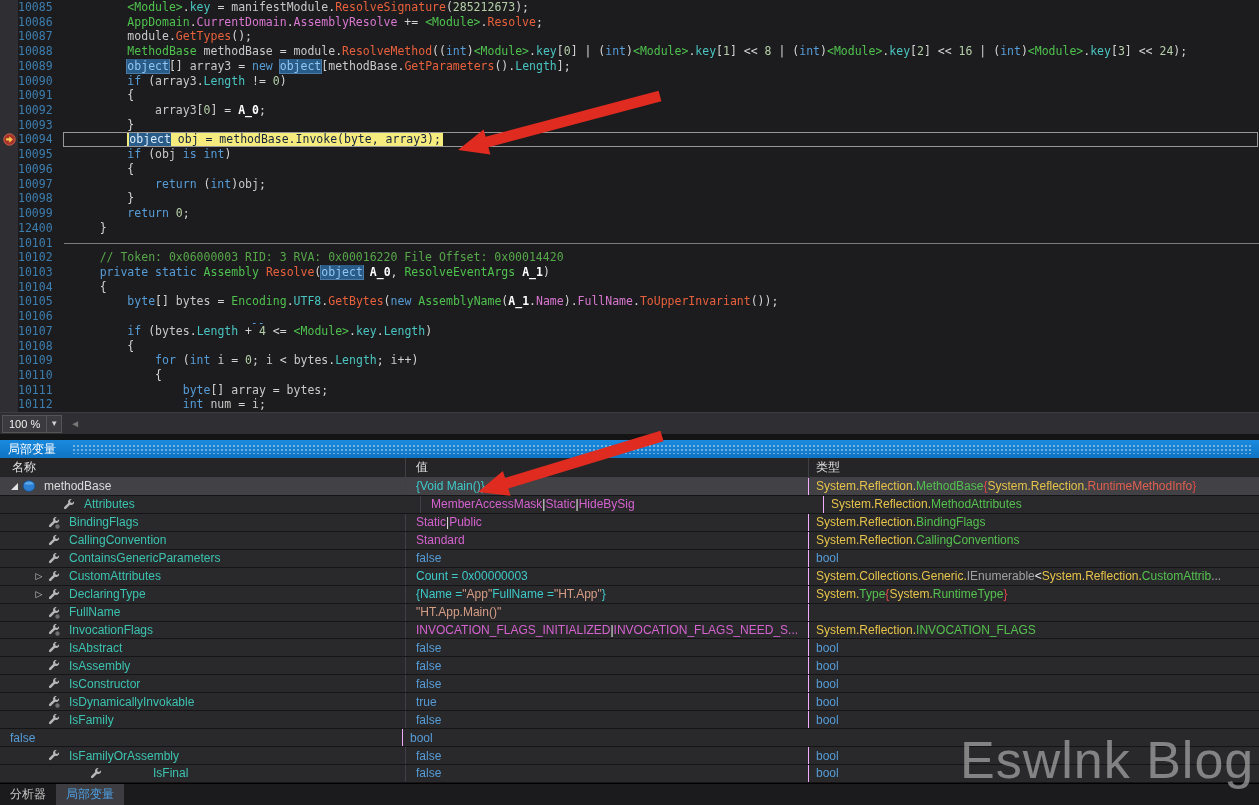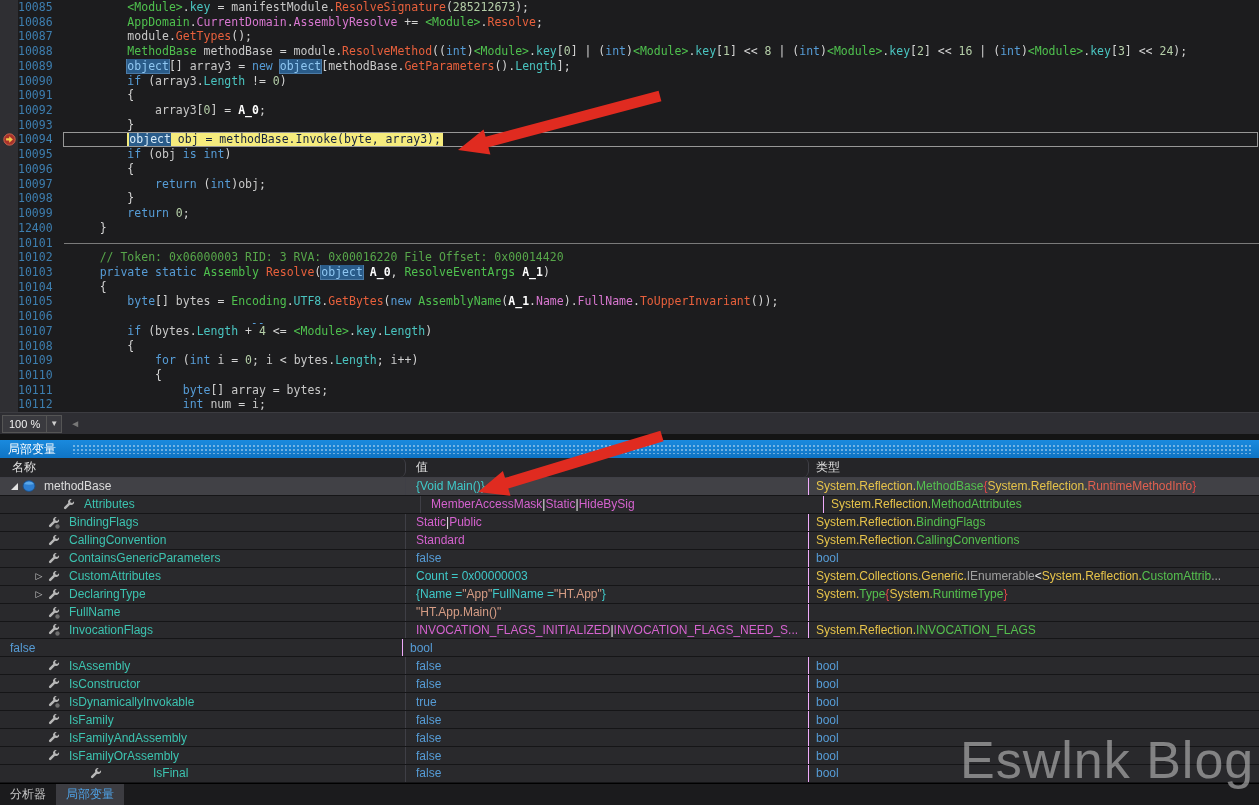--- a/index.html
+++ b/index.html
@@ -36,21 +36,21 @@
   #zoom-combo .zarr{width:15px;height:100%;display:flex;align-items:center;justify-content:center;border-left:1px solid #555;color:#cfcfcf;font-size:8px;}
   #hscroll-left{margin-left:8px;color:#777;font-size:10px;}
   #gap{position:absolute;top:434px;left:0;width:1259px;height:6px;background:#141414;}
 
   
   #locals{position:absolute;top:440px;left:0;width:1259px;height:343px;background:#29292c;}
   #locals-title{height:18px;background:linear-gradient(#1a8ade,#0f74c4);display:flex;align-items:center;color:#fff;font-size:12px;}
   #locals-title .ttl{padding:0 8px;white-space:nowrap;}
   #locals-title .dots{flex:1;height:10px;margin:0 8px;background-image:radial-gradient(rgba(255,255,255,.4) 1px,transparent 1.3px);background-size:4px 4px;}
   #locals-header{height:20px;display:flex;background:#252528;border-bottom:1px solid #3f3f46;color:#e0e0e0;font-size:12px;align-items:center;}
-  .hcell{height:100%;display:flex;align-items:center;border-right:1px solid #3f3f46;border-radius:6px;}
+  .hcell{height:100%;display:flex;align-items:center;border-right:1px solid #3f3f46;}
   .hcell.c1{width:406px;padding-left:12px;}
   .hcell.c2{width:403px;padding-left:10px;}
   .hcell.c3{flex:1;padding-left:7px;border-right:none;}
   #locals-body{height:305px;overflow:hidden;}
   .lrow{display:flex;height:17.94px;border-bottom:1px solid #151517;background:#29292c;font-size:12px;align-items:stretch;}
   .lrow.sel{background:#414146;}
   .lcell{display:flex;align-items:center;overflow:hidden;white-space:nowrap;}
   .lcell.name{width:406px;border-right:1px solid #3f3f46;}
   .lcell.val{width:403px;border-right:1px solid #f0abfc;padding-left:10px;}
   .lcell.typ{flex:1;padding-left:7px;}
@@ -318,20 +318,29 @@
           <span class="tk-mg">INVOCATION_FLAGS_INITIALIZED</span>
           <span class="tk-wt"> | </span>
           <span class="tk-mg">INVOCATION_FLAGS_NEED_S...</span>
         </div>
         <div class="lcell typ">
           <span class="tk-y">System.Reflection.</span>
           <span class="tk-g">INVOCATION_FLAGS</span>
         </div>
       </div>
       <div class="lrow">
+        <div class="lcell name" style="padding-left: 31px;">
+          <div class="exp"></div>
+          <span class="icon-slot">
+            <svg width="13" height="13" viewBox="0 0 16 16">
+              <path d="M14.8 4.1a3.6 3.6 0 0 1-4.9 4.3L5 13.3a1.55 1.55 0 1 1-2.2-2.2l4.9-4.9A3.6 3.6 0 0 1 12 1.3L9.9 3.4l.6 2.1 2.1.6z" fill="#b8b8b8"></path>
+            </svg>
+          </span>
+          <span class="nm-tl">IsAbstract</span>
+        </div>
         <div class="lcell val">
           <span class="tk-bl">false</span>
         </div>
         <div class="lcell typ">
           <span class="tk-bl">bool</span>
         </div>
       </div>
       <div class="lrow">
         <div class="lcell name" style="padding-left: 31px;">
           <div class="exp"></div>
@@ -395,29 +404,20 @@
           <span class="nm-tl">IsFamily</span>
         </div>
         <div class="lcell val">
           <span class="tk-bl">false</span>
         </div>
         <div class="lcell typ">
           <span class="tk-bl">bool</span>
         </div>
       </div>
       <div class="lrow">
-        <div class="lcell name" style="padding-left: 31px;">
-          <div class="exp"></div>
-          <span class="icon-slot">
-            <svg width="13" height="13" viewBox="0 0 16 16">
-              <path d="M14.8 4.1a3.6 3.6 0 0 1-4.9 4.3L5 13.3a1.55 1.55 0 1 1-2.2-2.2l4.9-4.9A3.6 3.6 0 0 1 12 1.3L9.9 3.4l.6 2.1 2.1.6z" fill="#b8b8b8"></path>
-            </svg>
-          </span>
-          <span class="nm-tl">IsFamilyAndAssembly</span>
-        </div>
         <div class="lcell val">
           <span class="tk-bl">false</span>
         </div>
         <div class="lcell typ">
           <span class="tk-bl">bool</span>
         </div>
       </div>
       <div class="lrow">
         <div class="lcell name" style="padding-left: 31px;">
           <div class="exp"></div>

